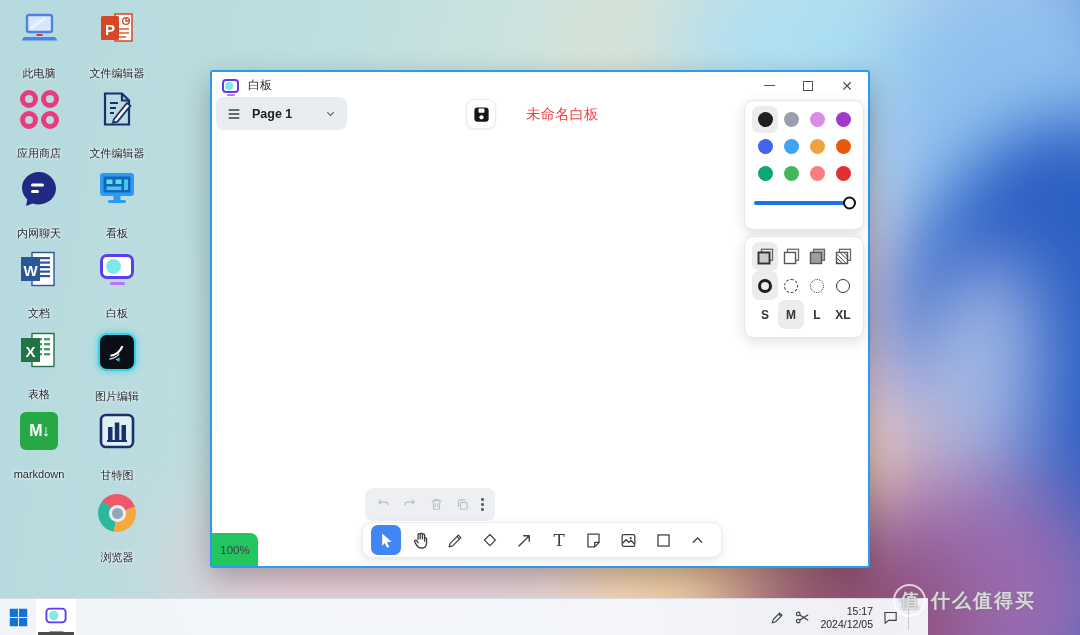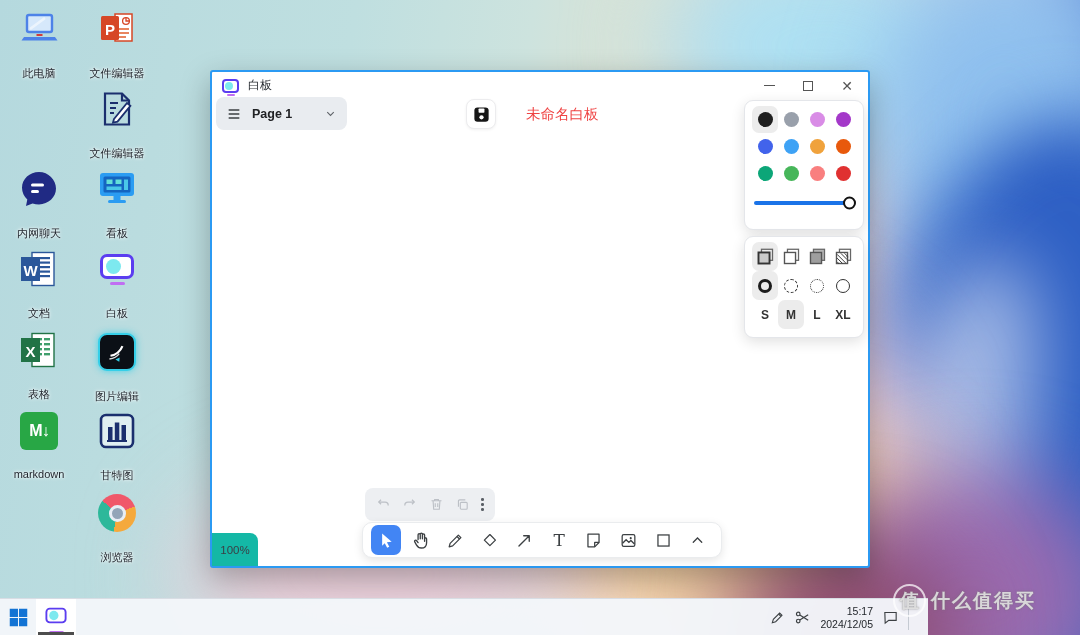--- a/index.html
+++ b/index.html
@@ -88,21 +88,21 @@
   .mini-toolbar { position:absolute; left:153px; top:416px; width:130px; height:33px; background:#edeff2;
     border-radius:8px; display:flex; align-items:center; justify-content:space-between; padding:0 11px; }
   .kebab { display:flex; flex-direction:column; gap:2.5px; }
   .kebab i { width:2.6px; height:2.6px; border-radius:50%; background:#5a5f66; display:block; }
   .main-toolbar { position:absolute; left:150px; top:450px; width:360px; height:36px; background:#fff;
     border:1px solid #eaecee; border-radius:10px; box-shadow:0 3px 10px rgba(0,0,0,.10);
     display:flex; align-items:center; justify-content:space-between; padding:0 8px; }
   .tool { width:30px; height:30px; border-radius:7px; display:flex; align-items:center; justify-content:center; cursor:pointer; }
   .tool.active { background:#4285f4; }
   .t-serif { font-family:"DejaVu Serif", serif; font-size:17px; color:#3c4043; line-height:1; }
-  .zoom-badge { position:absolute; left:0; top:461px; width:46px; height:33px; background:#14b8a6;
+  .zoom-badge { position:absolute; left:0; top:461px; width:46px; height:33px; background:#22c55e;
     border-radius:0 8px 0 0; display:flex; align-items:center; justify-content:center;
     font-size:11.5px; color:#3a3f45; }
 
   
   .taskbar { position:absolute; left:0; bottom:0; width:928px; height:37px; background:rgba(243,246,250,.97);
     border-top:1px solid #d8dde4; z-index:30; display:flex; align-items:center; }
   .start-btn { width:36px; height:37px; display:flex; align-items:center; justify-content:center; cursor:pointer; }
   .task-app { width:40px; height:37px; background:#fff; position:relative; display:flex; align-items:center; justify-content:center; cursor:pointer; }
   .task-app-underline { position:absolute; left:2px; right:2px; bottom:0; height:4px; background:#4d4d4d; }
   .task-app .wbic { transform:scale(.62); margin-top:2px; }
@@ -154,20 +154,31 @@
         <rect x="21" y="19" width="11" height="2" fill="#e8855f"></rect>
         <rect x="21" y="23" width="11" height="2" fill="#e8855f"></rect>
         <rect x="21" y="27" width="8" height="2" fill="#e8855f"></rect>
         <rect x="4" y="7" width="18" height="24" rx="1.5" fill="#d64726"></rect>
         <text x="13" y="25.5" font-size="15" font-weight="bold" fill="#fff" text-anchor="middle">P</text>
       </svg>
     </div>
     <div class="dlabel">文件编辑器</div>
   </div>
 
+  <div class="dcell" style="left:2px;top:86px">
+    <div class="tile">
+      <div class="clover">
+        <span class="petal"></span>
+          <span class="petal"></span>
+          <span class="petal"></span>
+          <span class="petal"></span>
+      </div>
+    </div>
+    <div class="dlabel">应用商店</div>
+  </div>
 
   <div class="dcell" style="left:80px;top:86px">
     <div class="tile">
       <svg width="40" height="40" viewBox="0 0 40 40" fill="none" stroke="#1b2f6e" stroke-width="2.2">
         <path d="M8 4.5h17l7 7v24H8z"></path>
         <path d="M25 4.5v7h7"></path>
         <path d="M13 14h8M13 19h6M13 24h4" stroke-width="1.8"></path>
         <path d="M17 30L30 14l3.4 2.8L20.5 32.6l-4.5 1z" fill="#fff" stroke-width="1.8"></path>
       </svg>
     </div>

